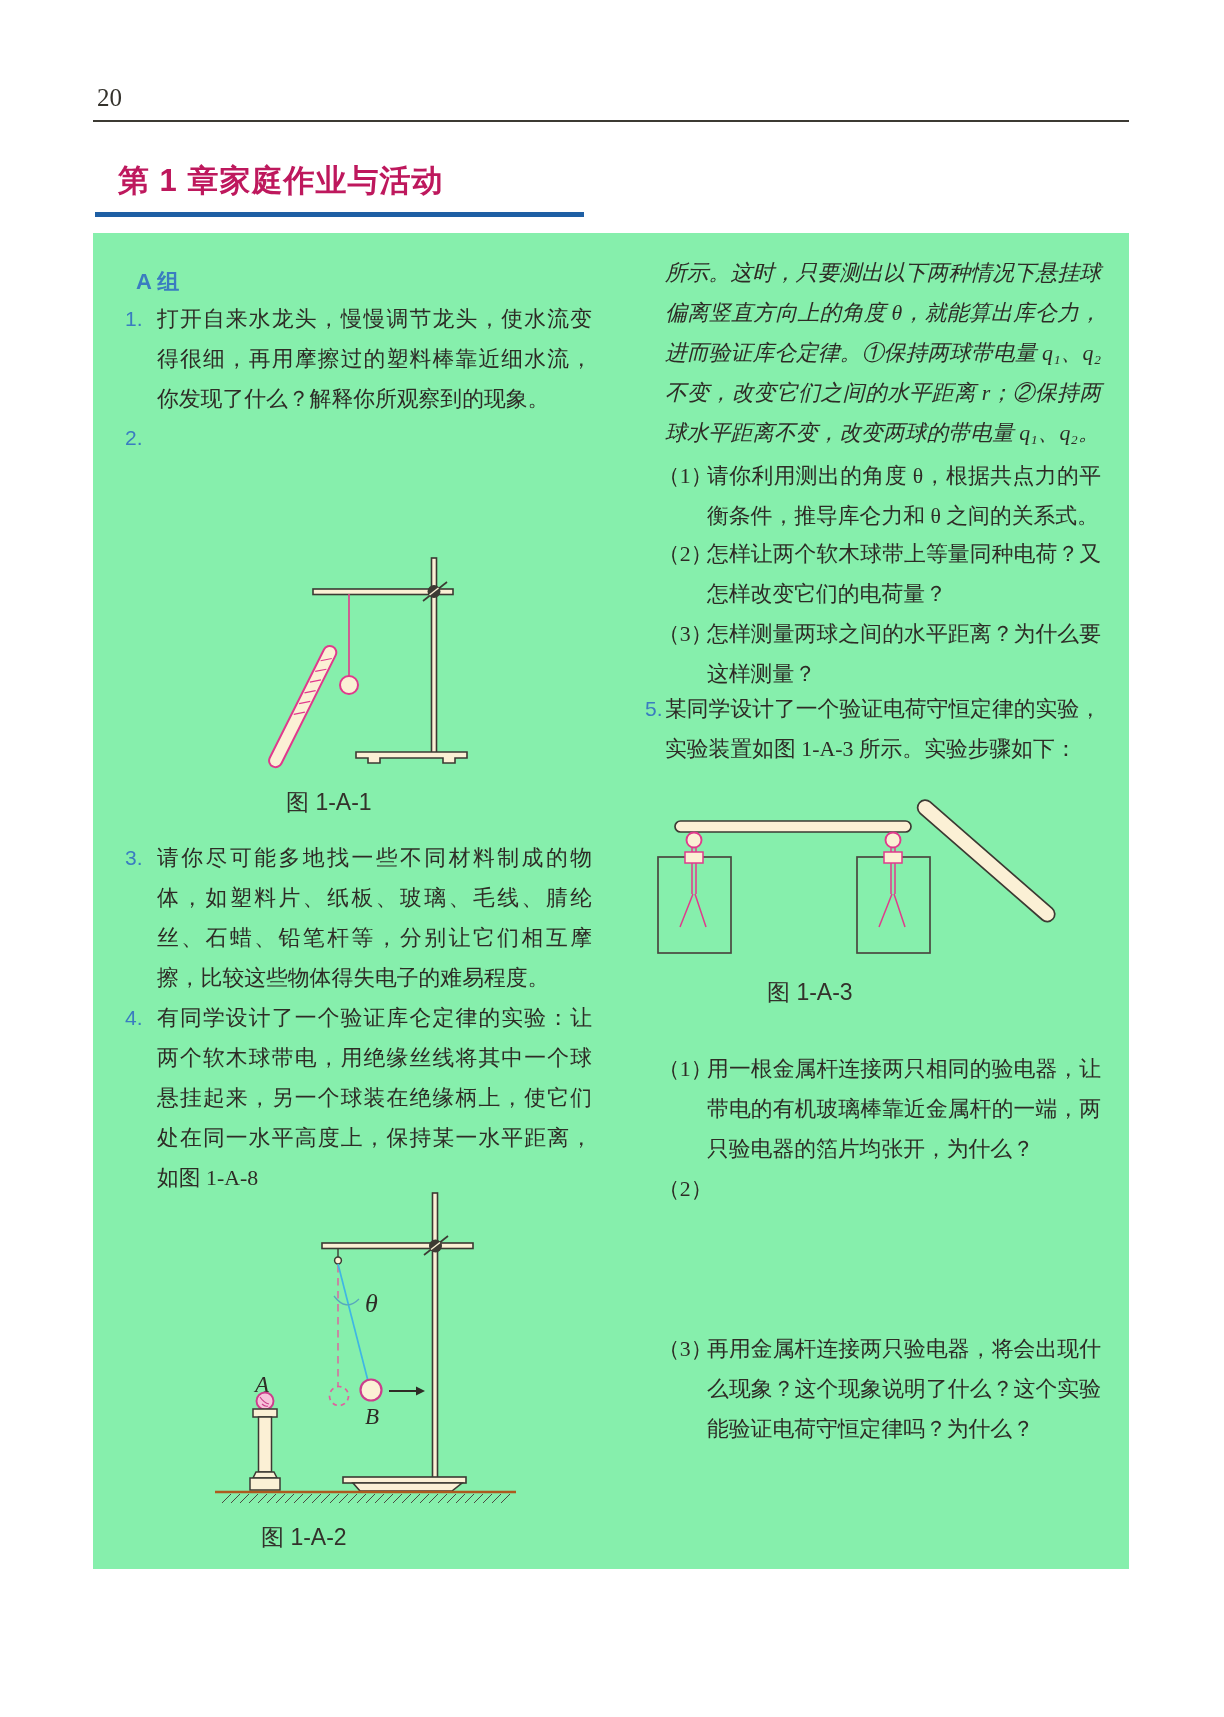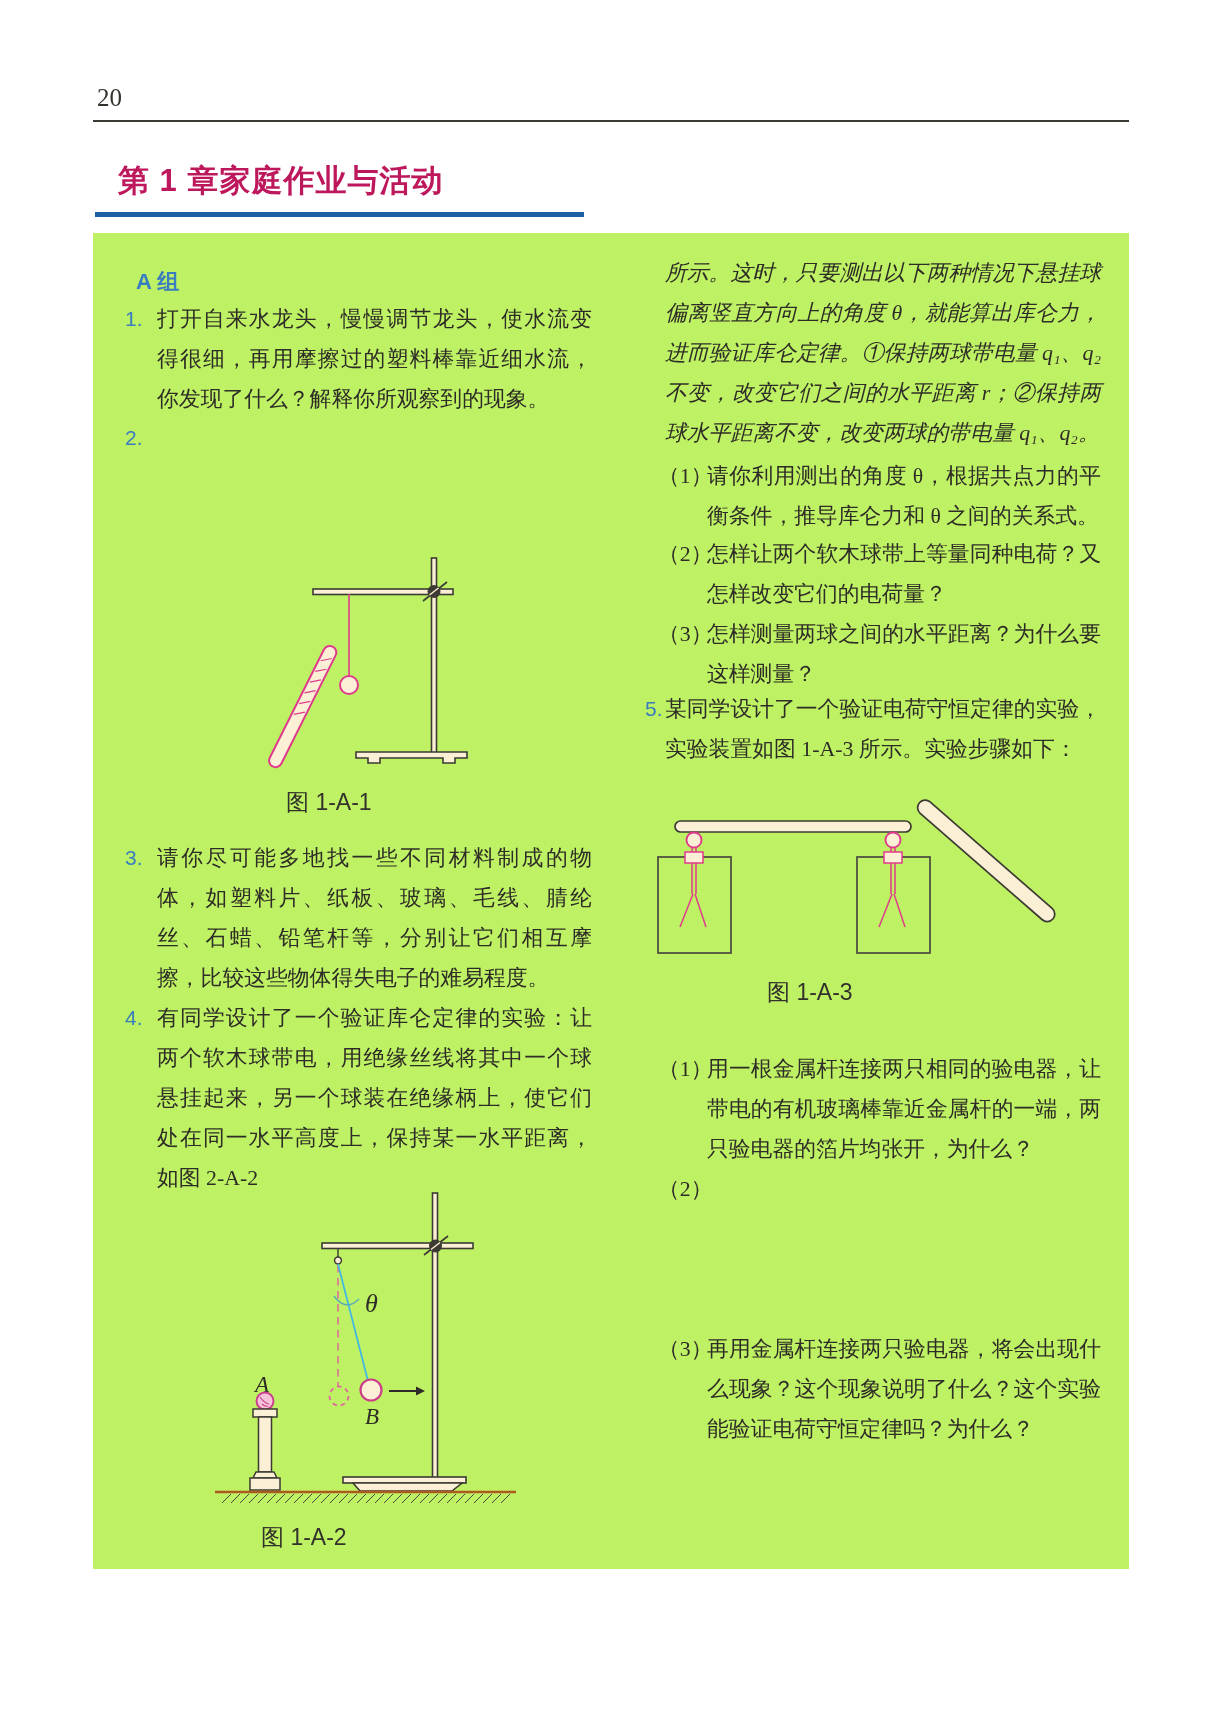--- a/index.html
+++ b/index.html
@@ -14,21 +14,21 @@
   #page-number { left:97px; top:84px; font-size:25px; color:#34322c; }
   #top-rule   { left:93px; top:120px; width:1036px; height:2px; background:#3c3a33; }
   #chapter-title {
     left:118px; top:160px; font-size:31px; font-weight:bold;
     font-family:"Liberation Sans","DejaVu Sans",sans-serif;
     color:#be185d; letter-spacing:1px;
   }
   #title-underline { left:95px; top:212px; width:489px; height:5px; background:#1e5fa4; }
 
   
-  #content-panel { left:93px; top:233px; width:1036px; height:1336px; background:#bef264; }
+  #content-panel { left:93px; top:233px; width:1036px; height:1336px; background:#86efac; }
 
   .col { position:absolute; top:0; }
   #left-col  { left:32px;  width:467px; height:1336px; }
   #right-col { left:552px; width:456px; height:1336px; }
 
   .bodytext {
     font-size:21.8px; line-height:40px; text-align:justify;
     color:#2e2c26;
   }
   .group-label {
@@ -80,21 +80,21 @@
       <span class="num">2.</span>
     </div>
 
     <div class="item bodytext" style="top:605px;">
       <span class="num">3.</span>
       <span>请你尽可能多地找一些不同材料制成的物体，如塑料片、纸板、玻璃、毛线、腈纶丝、石蜡、铅笔杆等，分别让它们相互摩擦，比较这些物体得失电子的难易程度。</span>
     </div>
 
     <div class="item bodytext" style="top:765px;">
       <span class="num">4.</span>
-      <span>有同学设计了一个验证库仑定律的实验：让两个软木球带电，用绝缘丝线将其中一个球悬挂起来，另一个球装在绝缘柄上，使它们处在同一水平高度上，保持某一水平距离，如图 2-A-2</span>
+      <span>有同学设计了一个验证库仑定律的实验：让两个软木球带电，用绝缘丝线将其中一个球悬挂起来，另一个球装在绝缘柄上，使它们处在同一水平高度上，保持某一水平距离，如图 1-A-8</span>
     </div>
   </div>
 
   <svg style="left:147px; top:317px;" width="250" height="235" viewBox="240 550 250 235">
 
     <g stroke="#3c3a33" fill="#fbf0d5" stroke-width="1.6">
       <rect x="431.5" y="558" width="5" height="196"></rect>
       <rect x="313" y="589" width="140" height="5.5"></rect>
       <g>
         <line x1="423" y1="601" x2="447" y2="582" stroke="#3c3a33" stroke-width="1.6" fill="none"></line>

